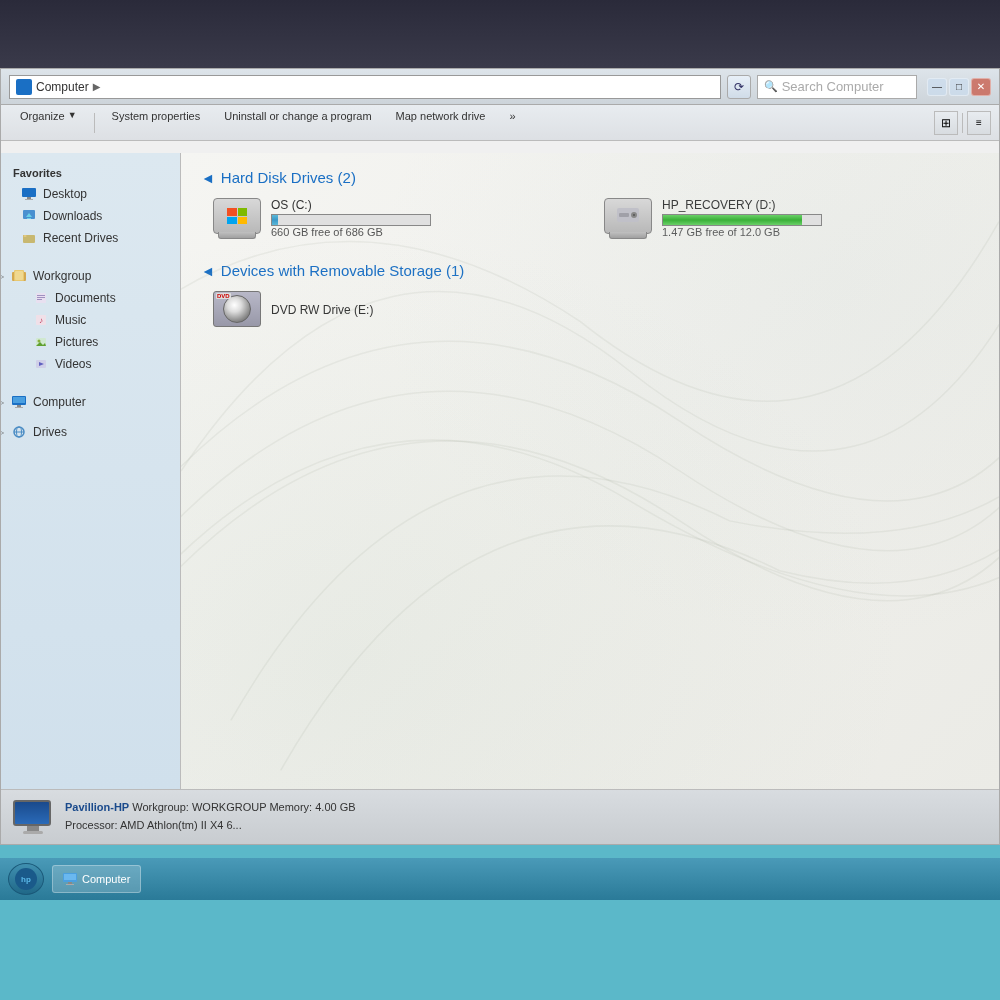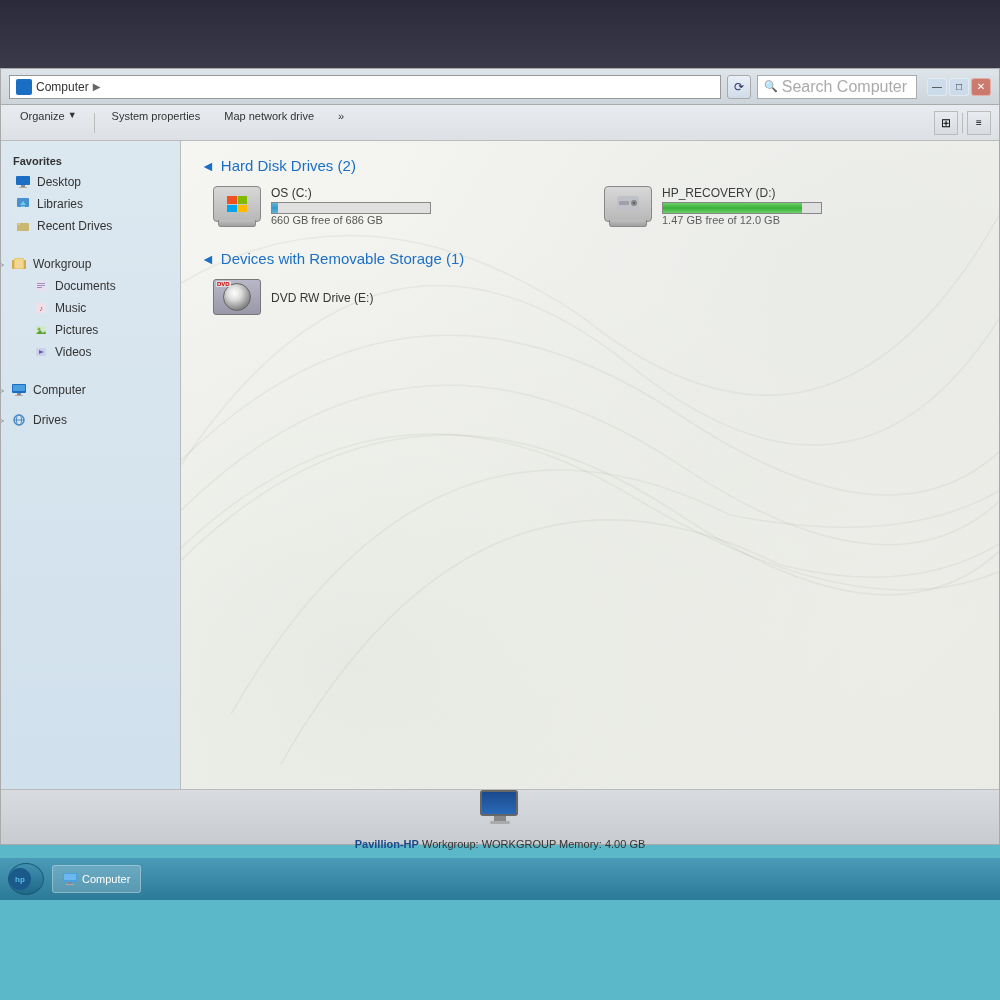--- a/index.html
+++ b/index.html
@@ -150,20 +150,21 @@
       background: linear-gradient(to bottom, #e8ecf0, #d8dce0);
       cursor: pointer;
       font-size: 10px;
     }
 
     
     .main-area {
       flex: 1;
       display: flex;
       overflow: hidden;
+      margin-top: 12px;
     }
 
     
     .sidebar {
       width: 180px;
       min-width: 180px;
       background: linear-gradient(to bottom, #dce8f0 0%, #d0e0ec 100%);
       border-right: 1px solid #bbb;
       padding: 10px 0;
       overflow-y: auto;
@@ -176,21 +177,21 @@
     .sidebar-section-title {
       font-size: 11px;
       font-weight: bold;
       color: #333;
       padding: 4px 12px;
     }
 
     .sidebar-item {
       display: flex;
       align-items: center;
-      padding: 3px 12px 3px 14px;
+      padding: 3px 12px 3px 20px;
       font-size: 12px;
       color: #333;
       cursor: pointer;
       gap: 6px;
     }
 
     .sidebar-item-icon {
       width: 16px;
       height: 16px;
       display: flex;
@@ -383,21 +384,20 @@
 
     
     .status-bar {
       height: 55px;
       background: linear-gradient(to bottom, #d8dce0 0%, #c8ccd0 100%);
       border-top: 1px solid #bbb;
       display: flex;
       align-items: center;
       padding: 0 12px;
       gap: 12px;
-      flex-direction: column;
     }
 
     .status-computer-icon {
       width: 40px;
       height: 35px;
       position: relative;
     }
 
     .monitor-shape {
       width: 38px;
@@ -449,21 +449,21 @@
     }
 
     .start-btn {
       width: 36px;
       height: 32px;
       background: linear-gradient(to bottom, #4090b0, #206888);
       border: 1px solid #1a5878;
       border-radius: 50%;
       display: flex;
       align-items: center;
-      justify-content: flex-start;
+      justify-content: center;
     }
 
     .hp-logo {
       width: 22px;
       height: 22px;
       background: #1a5a8a;
       border-radius: 50%;
       display: flex;
       align-items: center;
       justify-content: center;
@@ -528,37 +528,40 @@
       <div class="address-breadcrumb">
         <span class="address-icon"></span>
         <span style="font-size:12px;color:#333;">Computer</span>
         <span style="font-size:10px;color:#666;">▶</span>
       </div>
       <div class="address-refresh">
         <span>⟳</span>
       </div>
       <div class="search-box">
         <span style="color:#aaa;">🔍</span>
-        <span style="font-size:16px;color:#aaa;">Search Computer</span>
+        <span style="font-size:13px;color:#aaa;">Search Computer</span>
       </div>
       <div style="display:flex;gap:2px;margin-left:4px;">
         <div class="win-ctrl-btn">—</div>
         <div class="win-ctrl-btn">□</div>
         <div class="win-ctrl-btn win-ctrl-close">✕</div>
       </div>
     </div>
 
     <div class="toolbar">
       <button class="toolbar-btn">
         <span>Organize</span>
         <span style="font-size:9px;">▼</span>
       </button>
       <div class="toolbar-separator"></div>
       <button class="toolbar-btn">
         <span>System properties</span>
+      </button>
+      <button class="toolbar-btn">
+        <span>Uninstall or change a program</span>
       </button>
       <button class="toolbar-btn">
         <span>Map network drive</span>
       </button>
       <button class="toolbar-btn">
         <span>»</span>
       </button>
       <div class="toolbar-right">
         <div class="view-btn" style="font-size:12px;">⊞</div>
         <div style="width:1px;height:20px;background:#bbb;"></div>
@@ -584,21 +587,21 @@
           </div>
 
           <div class="sidebar-item">
             <div class="sidebar-item-icon">
               <svg width="14" height="12" viewBox="0 0 14 12">
                   <rect width="12" height="9" x="1" rx="1" fill="#4a90d0"></rect>
                   <polygon points="7,3 10,7 4,7" fill="#6ad0e8"></polygon>
                   <rect x="5" y="8" width="4" height="1" fill="#6ad0e8"></rect>
                 </svg>
             </div>
-            <span>Libraries</span>
+            <span>Downloads</span>
           </div>
 
           <div class="sidebar-item">
             <div class="sidebar-item-icon">
               <svg width="14" height="12" viewBox="0 0 14 12">
                   <rect x="1" y="3" width="12" height="8" rx="1" fill="#c8b870"></rect>
                   <polygon points="1,5 5,5 5,3 1,3" fill="#a89850"></polygon>
                   <rect x="1" y="3" width="4" height="2" fill="#e0c880" rx="1"></rect>
                 </svg>
             </div>
@@ -797,20 +800,24 @@
       <div class="status-info">
         <div>
           <span class="computer-name">Pavillion-HP</span>
           <span>  </span>
           <span>Workgroup:</span>
           <span>WORKGROUP</span>
           <span>    </span>
           <span>Memory:</span>
           <span>4.00 GB</span>
         </div>
+        <div>
+          <span>Processor:</span>
+          <span>AMD Athlon(tm) II X4 6...</span>
+        </div>
       </div>
     </div>
 
   </div>
 
   <div class="taskbar">
     <div class="start-btn">
       <div class="hp-logo">
         <span style="font-size:8px;font-weight:bold;">hp</span>
       </div>

